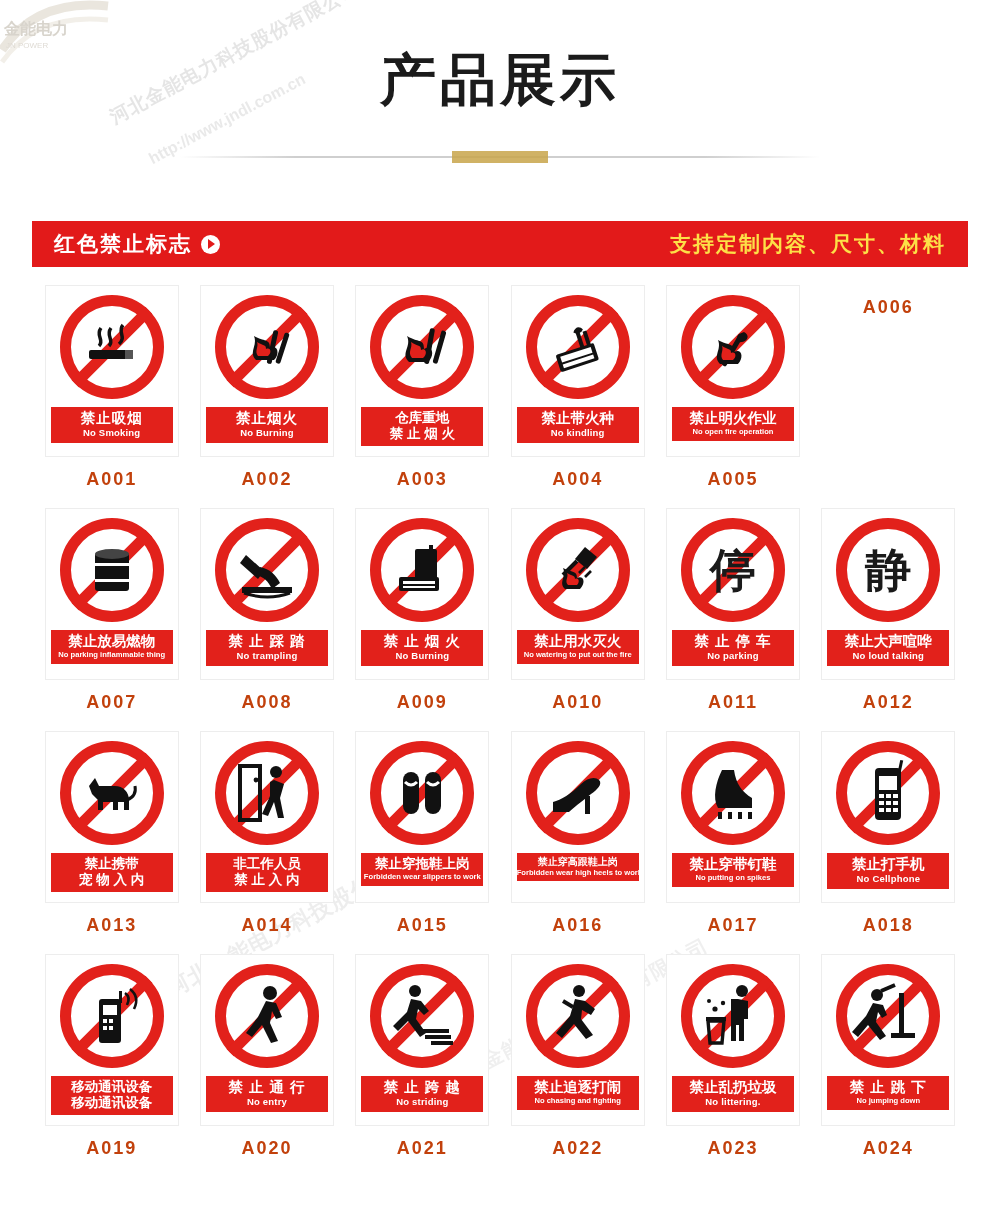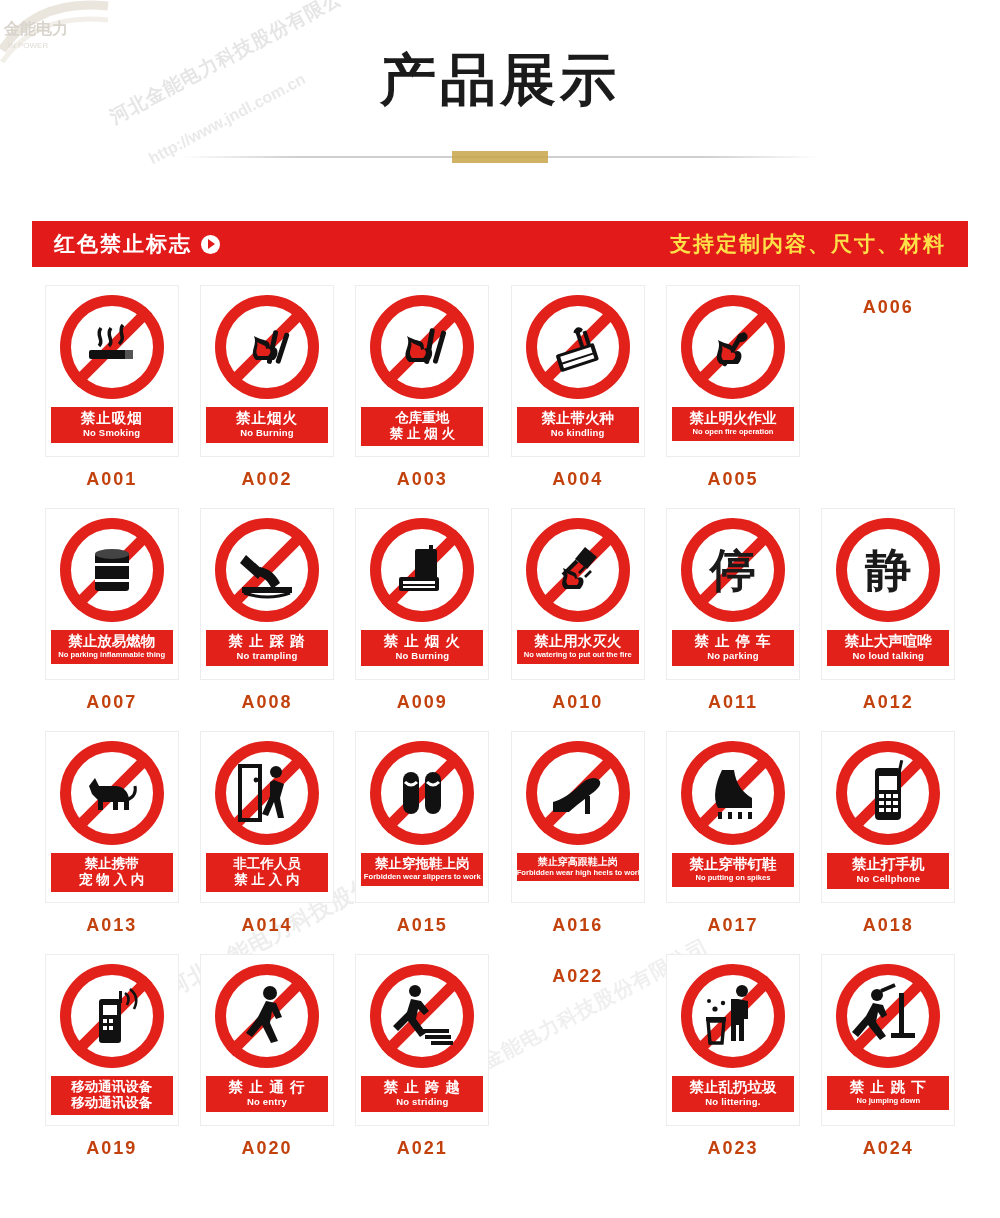--- a/index.html
+++ b/index.html
@@ -718,20 +718,37 @@
       </div>
       <div class="caption">
         <div class="cn">禁 止 跨 越</div>
         <div class="en">No striding</div>
       </div>
     </div>
     <div class="code">A021</div>
   </div>
 
   <div class="cell">
+    <div class="sign">
+      <div class="prohib">
+        <div class="pict">
+          <svg width="74" height="74" viewBox="0 0 74 74">
+            <circle cx="38" cy="12" r="6" fill="#111"></circle>
+            <path d="M34 20 l10 2 l10 8 l-4 6 l-9 -5 l-1 9 l12 16 l-7 4 l-12 -15 l-12 14 l-6 -5 l14 -17 z" fill="#111"></path>
+            <path d="M22 22 l10 6" stroke="#111" stroke-width="4"></path>
+          </svg>
+        </div>
+        <div class="ring"></div>
+        <div class="slash"></div>
+      </div>
+      <div class="caption">
+        <div class="cn two">禁止追逐打闹</div>
+        <div class="en sm">No chasing and fighting</div>
+      </div>
+    </div>
     <div class="code">A022</div>
   </div>
 
   <div class="cell">
     <div class="sign">
       <div class="prohib">
         <div class="pict">
           <svg width="74" height="74" viewBox="0 0 74 74">
             <circle cx="46" cy="12" r="6" fill="#111"></circle>
             <path d="M42 20 l10 2 l0 18 l-4 0 l0 22 l-5 0 l0 -16 l-3 0 l0 16 l-5 0 l0 -42 z" fill="#111"></path>

